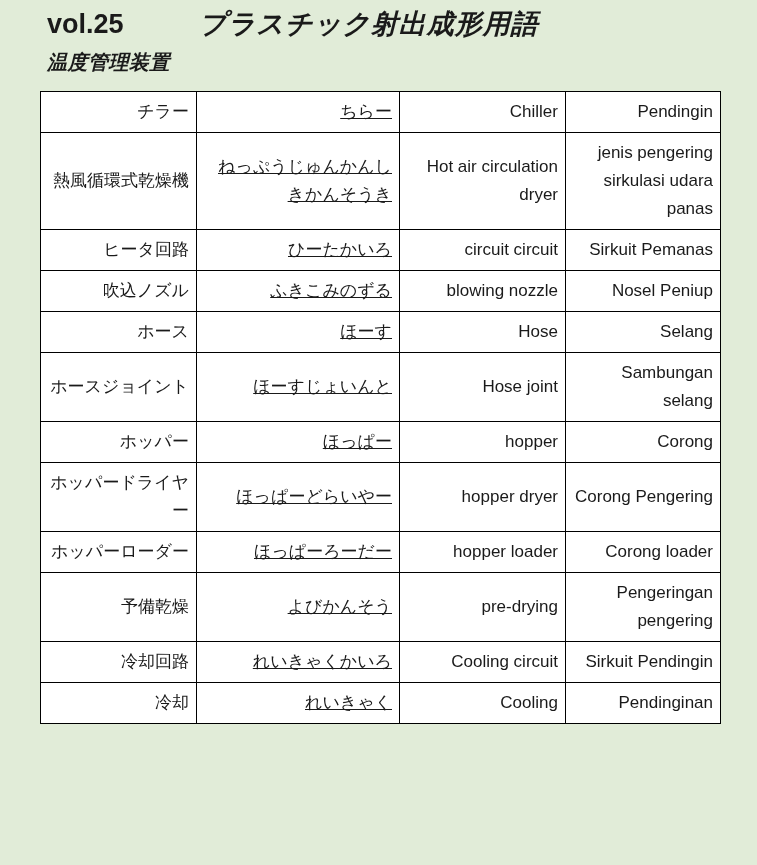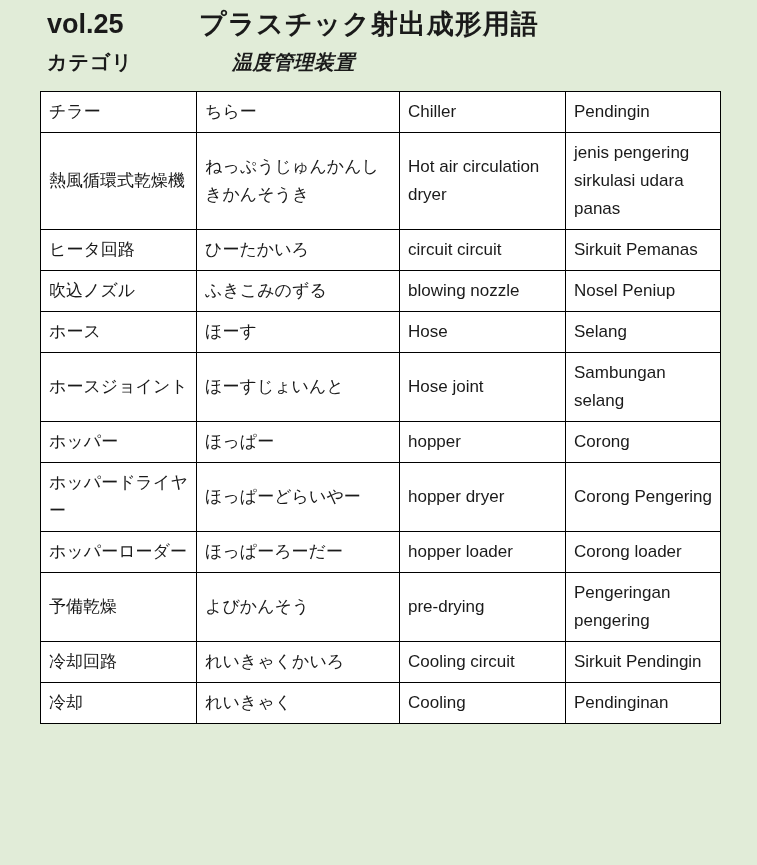--- a/index.html
+++ b/index.html
@@ -34,20 +34,21 @@
     line-height: 32px;
     letter-spacing: 0px;
     width: 152px;
     flex: 0 0 152px;
   }
   .main-title {
     font-weight: bold;
     font-size: 27px;
     line-height: 32px;
     letter-spacing: 1px;
+    font-style: italic;
   }
   .cat-row {
     display: flex;
     align-items: baseline;
     height: 30px;
     margin-top: 2px;
   }
   .cat-label {
     font-weight: bold;
     font-size: 20px;
@@ -67,53 +68,53 @@
     position: absolute;
     left: 40px;
     top: 91px;
     width: 680px;
   }
   table.terms {
     border-collapse: collapse;
     table-layout: fixed;
     width: 680px;
     background: #ffffff;
+    text-align: right;
   }
   table.terms td {
     border: 1px solid #000000;
     background: #ffffff;
     padding: 6px 7px 6px 8px;
     font-size: 17px;
     line-height: 28px;
     vertical-align: middle;
     word-wrap: break-word;
     overflow-wrap: break-word;
     color: #1a1a1a;
   }
   col.c1 { width: 156px; }
   col.c2 { width: 203px; }
   col.c3 { width: 166px; }
   col.c4 { width: 155px; }
   td.jp { letter-spacing: 0px; }
-  td.kana { letter-spacing: 0px; }
+  td.kana { letter-spacing: 0px; text-decoration: underline; }
   td.en { letter-spacing: 0px; }
   td.id { letter-spacing: 0px; }
 </style>
 </head>
 <body>
 
 <div class="page">
 
   <div class="header">
     <div class="title-row">
       <div class="vol">vol.25</div>
       <div class="main-title">プラスチック射出成形用語</div>
     </div>
     <div class="cat-row">
-      <div class="cat-label">カテゴリ</div>
       <div class="cat-value">温度管理装置</div>
     </div>
   </div>
 
   <div class="table-wrap">
     <table class="terms">
       <colgroup>
         <col class="c1">
         <col class="c2">
         <col class="c3">

